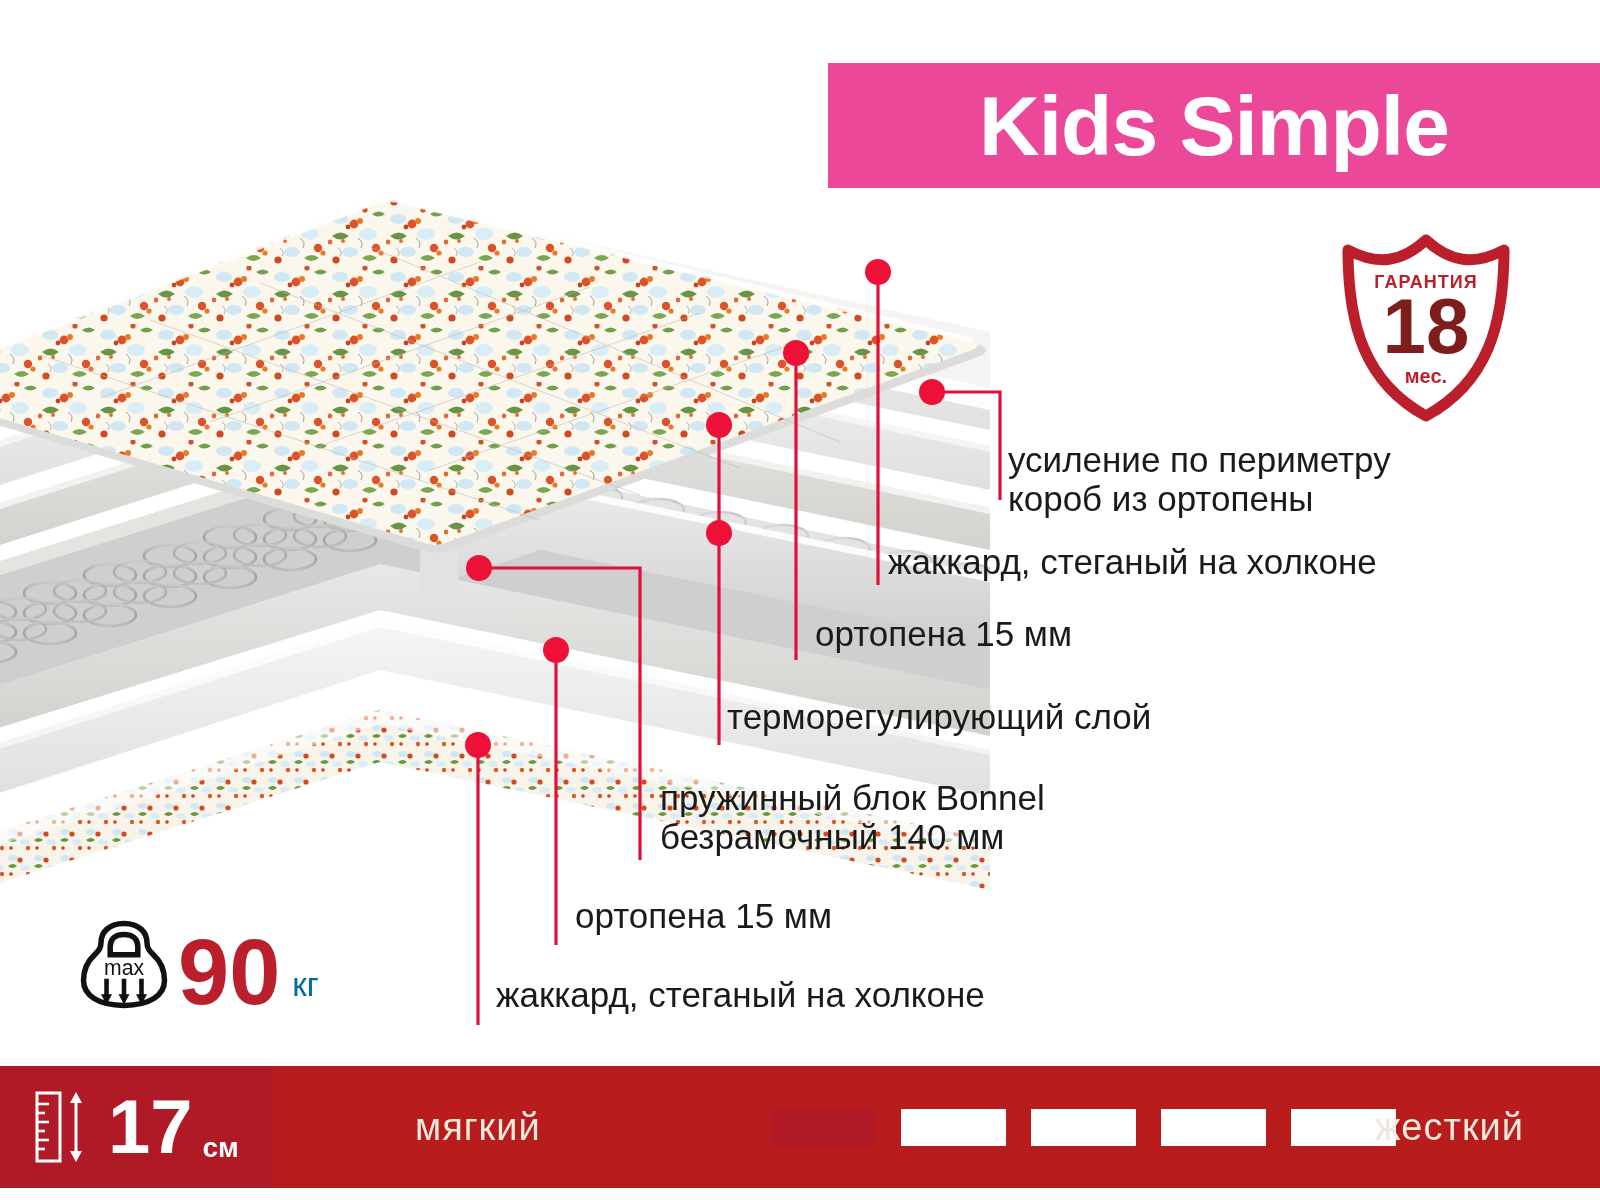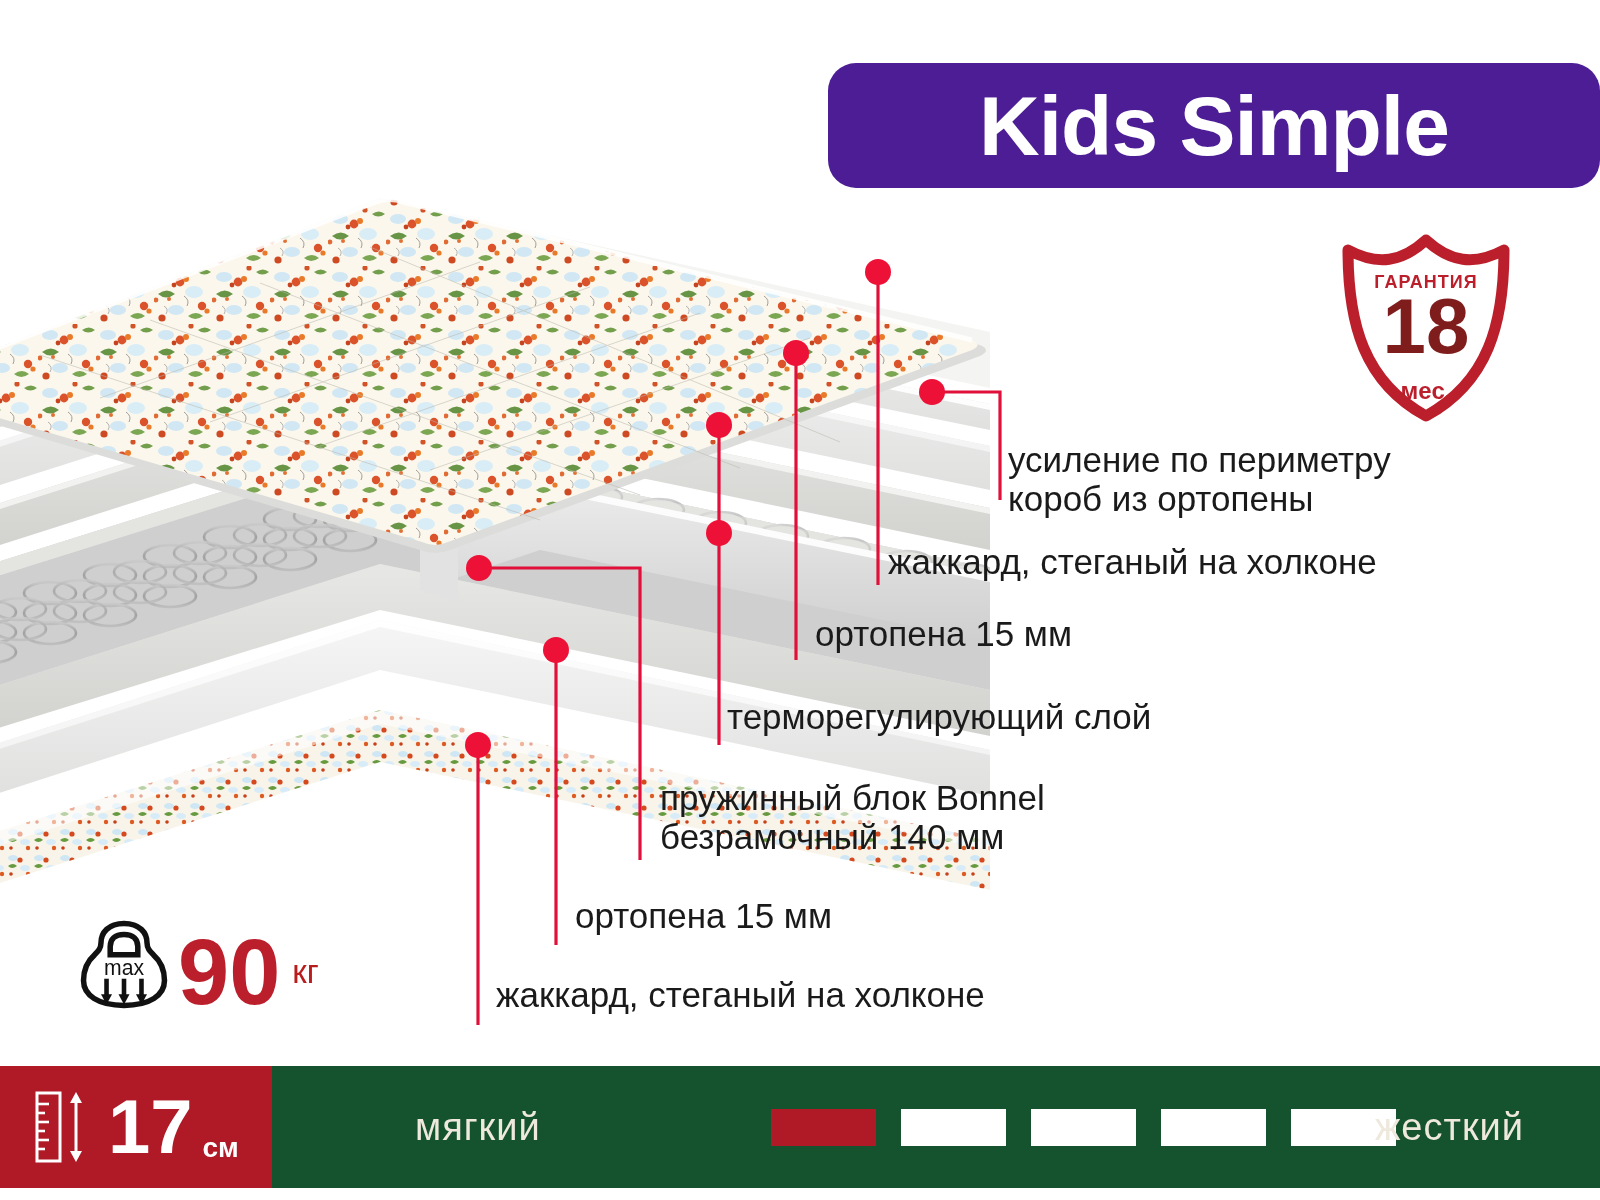--- a/index.html
+++ b/index.html
@@ -6,42 +6,42 @@
   body{
     width:1600px;height:1200px;position:relative;overflow:hidden;
     background:#ffffff;
     font-family:"Liberation Sans","DejaVu Sans",sans-serif;
   }
   .stage{position:absolute;inset:0;}
 
   
   #title-banner{
     position:absolute;left:828px;top:63px;width:772px;height:125px;
-    background:#4c1d95;
-    display:flex;align-items:center;justify-content:center;border-radius:28px;
+    background:#ec4899;
+    display:flex;align-items:center;justify-content:center;
   }
   #title-banner .txt{
     color:#ffffff;font-size:84px;font-weight:bold;letter-spacing:-1px;
     white-space:nowrap;line-height:1;
   }
 
   
   #warranty{position:absolute;left:1338px;top:232px;width:176px;height:190px;}
   #warranty svg{display:block;width:176px;height:190px;}
   #warranty .wlabel{
     position:absolute;left:0;right:0;top:40px;text-align:center;
     color:#bb1f2c;font-size:18px;font-weight:bold;letter-spacing:1px;
   }
   #warranty .wnum{
     position:absolute;left:0;right:0;top:55px;text-align:center;
     color:#7f1d1d;font-size:78px;font-weight:bold;line-height:1;
   }
   #warranty .wmo{
-    position:absolute;left:0;right:0;top:145px;text-align:center;
-    color:#bb1f2c;font-size:24px;font-weight:bold;
+    position:absolute;left:0;right:0;top:133px;text-align:center;
+    color:#bb1f2c;font-size:20px;font-weight:bold;
   }
 
   
   #mattress{position:absolute;left:-20px;top:150px;width:1010px;height:760px;}
   #mattress svg{display:block;}
 
   
   #leaders{position:absolute;left:0;top:0;width:1600px;height:1200px;pointer-events:none;}
 
   
@@ -58,39 +58,39 @@
   #label-jacquard-bot{left:496px;top:975px;}
 
   
   #max-weight{position:absolute;left:78px;top:918px;display:flex;align-items:flex-end;}
   #max-weight .kb{width:92px;height:92px;}
   #max-weight .num{
     color:#bb1f2c;font-size:92px;font-weight:bold;line-height:0.82;
     margin-left:8px;
   }
   #max-weight .unit{
-    color:#b91c1c;font-size:33px;font-weight:400;margin-left:12px;margin-bottom:19px;
+    color:#0369a1;font-size:33px;font-weight:400;margin-left:12px;margin-bottom:6px;
   }
 
   
   #bottom-bar{position:absolute;left:0;top:1066px;width:1600px;height:122px;display:flex;}
   #height-block{
     width:272px;height:122px;background:#b01926;
     display:flex;align-items:center;
   }
   #height-block .ruler{width:54px;height:74px;margin-left:34px;}
   #height-block .hnum{
     color:#ffffff;font-size:76px;font-weight:bold;line-height:1;margin-left:20px;
   }
   #height-block .hunit{
     color:#ffffff;font-size:28px;font-weight:bold;margin-left:10px;align-self:flex-end;
     margin-bottom:24px;
   }
   #firmness-block{
-    flex:1;height:122px;background:#14532d;
+    flex:1;height:122px;background:#b91c1c;
     display:flex;align-items:center;position:relative;text-align:right;
   }
   #firmness-block .fword{
     color:#efe9dd;font-size:38px;letter-spacing:1px;font-weight:400;
   }
   #firm-soft{position:absolute;left:143px;}
   #firm-hard{position:absolute;right:76px;}
   #firm-scale{
     position:absolute;left:499px;display:flex;gap:25px;
   }

